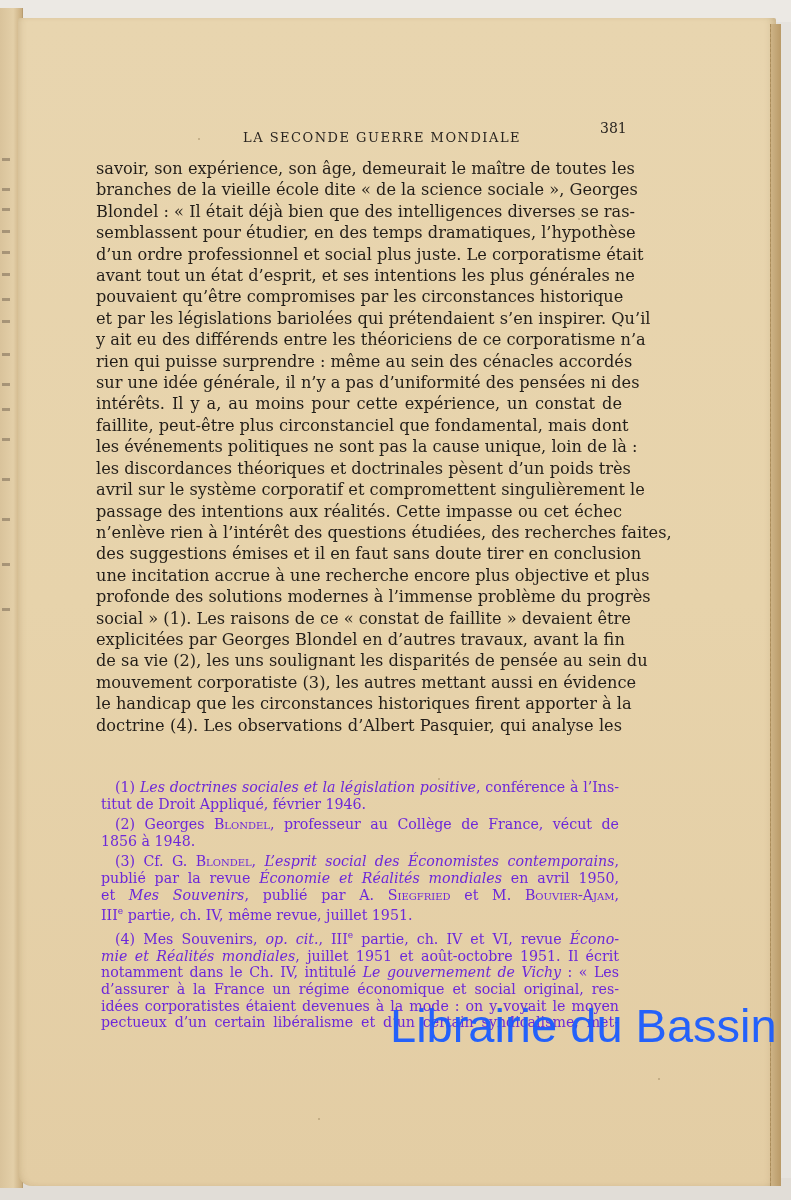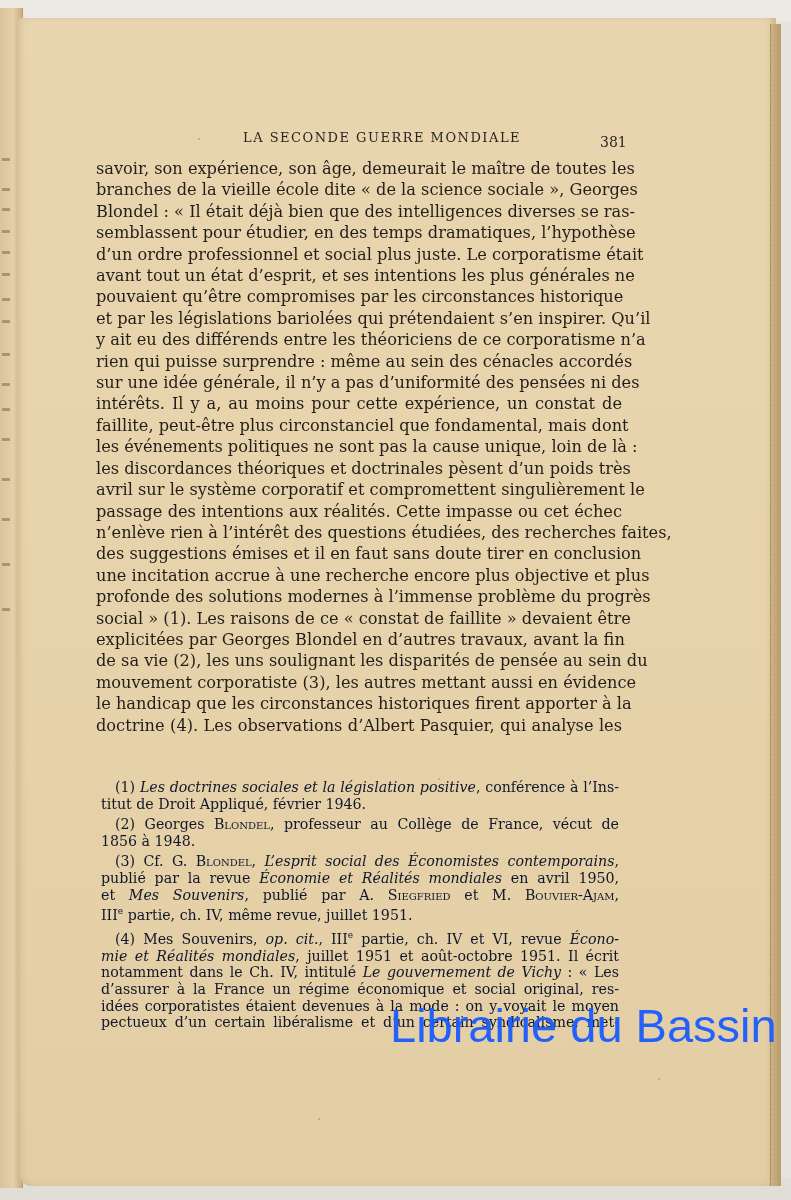--- a/index.html
+++ b/index.html
@@ -27,31 +27,31 @@
   .page-edge {
     position: absolute; left: 770px; top: 24px; width: 10px; height: 1162px;
     background: linear-gradient(90deg, #cdb386 0%, #b99a68 100%);
     border-left: 1px dashed #a98c5b;
   }
   .running-head {
     position: absolute; left: 243px; top: 130px; width: 386px;
     font-size: 13px; letter-spacing: 1.5px; color: #2a2520;
   }
   .page-number {
-    position: absolute; left: 600px; top: 134px; font-size: 14px; color: #2a2520;
+    position: absolute; left: 600px; top: 120px; font-size: 14px; color: #2a2520;
   }
   .body-text {
     position: absolute; left: 96px; top: 158px; width: 526px;
     font-size: 16.2px; line-height: 21.4px; color: #231e19;
     text-align: justify; text-align-last: justify;
   }
   .body-text .line { display: block; white-space: nowrap; text-align: justify; text-align-last: justify; }
   .footnotes {
     position: absolute; left: 101px; top: 779px; width: 518px;
-    font-size: 14.2px; line-height: 16.6px; color: #0f172a;
+    font-size: 14.2px; line-height: 16.6px; color: #6d28d9;
   }
   .footnote { margin-bottom: 4px; }
   .footnote .line { display: block; white-space: nowrap; text-align: justify; text-align-last: justify; }
   .footnote .line.first { padding-left: 14px; }
   .footnote .line.end { text-align-last: left; }
   .watermark {
     position: absolute; left: 390px; top: 998px;
     font-family: "Liberation Sans", sans-serif; font-size: 47px; color: #1a5cff;
     letter-spacing: 0px; opacity: .95;
   }

